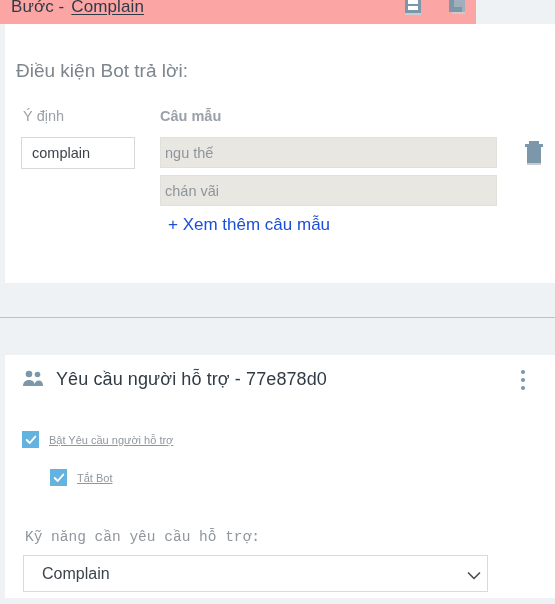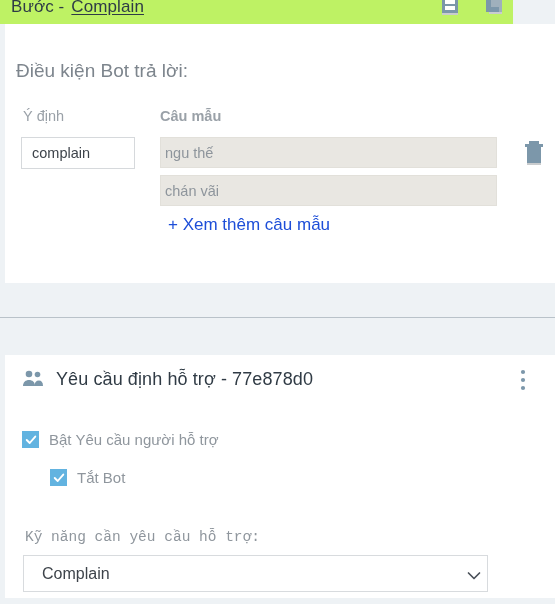--- a/index.html
+++ b/index.html
@@ -7,22 +7,22 @@
     width:555px;height:604px;
     background:#eef2f5;
     font-family:"Liberation Sans","DejaVu Sans",sans-serif;
     overflow:hidden;position:relative;
     -webkit-font-smoothing:antialiased;
   }
   .page{position:absolute;inset:0;}
 
   
   .topbar{
-    position:absolute;left:0;top:0;width:513px;height:24px;
-    background:#bef264;
+    position:absolute;left:0;top:0;width:476px;height:24px;
+    background:#fca5a5;
   }
   .topbar-title{
     position:absolute;left:11px;top:-3px;
     font-size:17px;color:#2e3b46;white-space:nowrap;
     letter-spacing:.1px;
   }
   .topbar-title .step-word{color:#2e3b46;}
   .topbar-title .step-name{
     text-decoration:underline;text-underline-offset:2px;
     color:#2e3b46;margin-left:7px;cursor:pointer;
@@ -102,21 +102,21 @@
   .chk-row{
     position:absolute;display:flex;align-items:center;gap:10px;cursor:pointer;
   }
   .chk-row.r1{left:17px;top:76px;}
   .chk-row.r2{left:17px;top:114px;margin-left:28px;}
   .chkbox{
     width:17px;height:17px;background:#62b3e0;
     display:flex;align-items:center;justify-content:center;flex:0 0 auto;
   }
   .chkbox svg{display:block;}
-  .chk-label{font-size:15px;color:#8f969d;white-space:nowrap;}
+  .chk-label{font-size:11px;color:#8f969d;white-space:nowrap;text-decoration:underline;}
 
   .skill-label{
     position:absolute;left:20px;top:174px;
     font-size:14.5px;color:#8f969d;white-space:nowrap;font-family:Liberation Mono, monospace;
   }
   .skill-select{
     position:absolute;left:18px;top:200px;
     width:465px;height:37px;box-sizing:border-box;
     background:#fff;border:1px solid #d8dbde;
     font-family:inherit;font-size:16px;color:#3d434a;
@@ -199,21 +199,21 @@
 
     <div class="c2-head">
       <span class="people-icon">
         <svg viewBox="0 0 24 24" width="24" height="24">
           <circle cx="8" cy="7" r="3.3" fill="#7c97aa"></circle>
           <circle cx="16.5" cy="7.5" r="2.8" fill="#7c97aa"></circle>
           <path d="M2 19 c0-4 2.8-6 6-6 s6 2 6 6 z" fill="#7c97aa"></path>
           <path d="M13.5 19 c0-3.4 1.6-5.4 4.4-5.4 c2.6 0 4.1 2 4.1 5.4 z" fill="#7c97aa"></path>
         </svg>
       </span>
-      <span class="c2-title">Yêu cầu định hỗ trợ - 77e878d0</span>
+      <span class="c2-title">Yêu cầu người hỗ trợ - 77e878d0</span>
     </div>
 
     <button class="kebab">
       <span>
         <svg viewBox="0 0 20 24" width="20" height="24">
           <circle cx="10" cy="4" r="2.1" fill="#7c97aa"></circle>
           <circle cx="10" cy="12" r="2.1" fill="#7c97aa"></circle>
           <circle cx="10" cy="20" r="2.1" fill="#7c97aa"></circle>
         </svg>
       </span>

